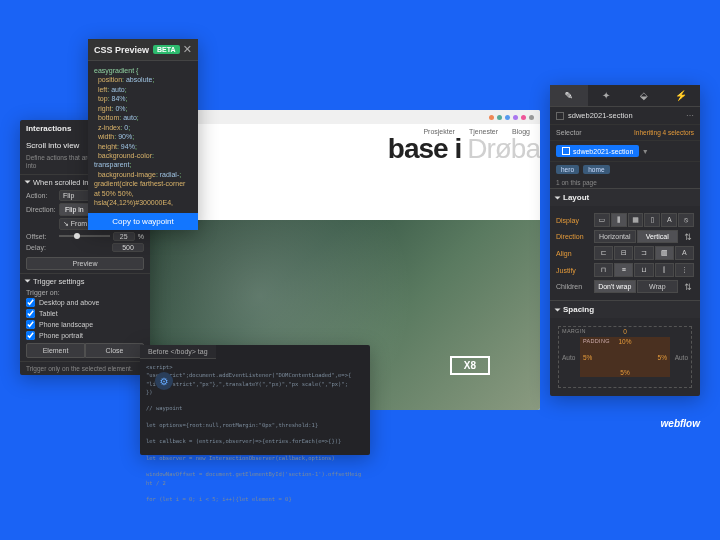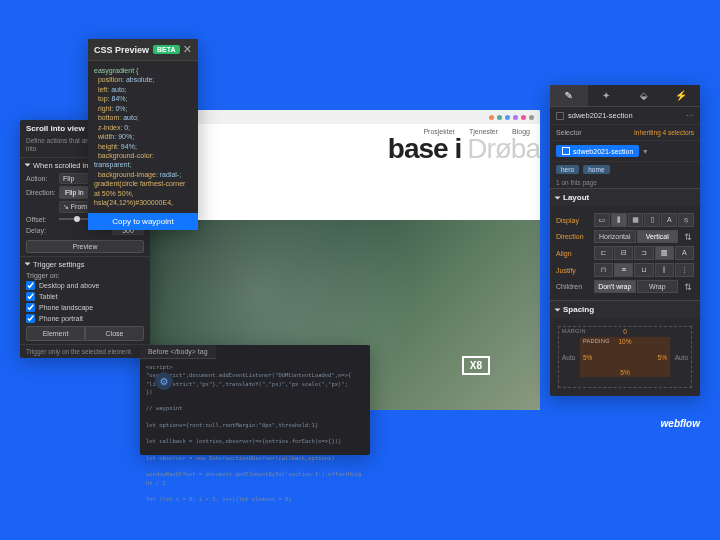--- a/index.html
+++ b/index.html
@@ -44,21 +44,21 @@
 
 
 #canvas{position:absolute;left:140px;top:110px;width:400px;height:300px;background:#fff;z-index:2;border-radius:2px;overflow:hidden}
 #canvas .topbar{height:14px;background:#f0f0f0;display:flex;justify-content:flex-end;align-items:center;gap:3px;padding:0 6px}
 #canvas .topbar .dot{width:5px;height:5px;border-radius:50%}
 #canvas .nav{display:flex;justify-content:flex-end;gap:14px;font-size:7px;padding:4px 10px;color:#666}
 #canvas .hero-text{font-family:Georgia,serif;font-size:28px;font-weight:400;color:#d0d0d0;text-align:right;margin-top:-6px;letter-spacing:-1px}
 #canvas .hero-text b{color:#222;font-weight:700}
 #canvas .hero-img{position:absolute;left:0;bottom:0;width:100%;height:190px;background:linear-gradient(135deg,#2a4235 0%,#3a5a48 35%,#5a7a60 60%,#8a9a80 100%);display:flex;align-items:center;justify-content:center}
 .hero-img::before{content:"";position:absolute;inset:0;background:radial-gradient(circle at 30% 40%,rgba(255,255,255,.2),transparent 50%)}
-.x8{position:absolute;right:50px;bottom:35px;color:#fff;font-size:10px;font-weight:700;border:2px solid #fff;padding:2px 6px}
+.x8{position:absolute;right:50px;bottom:35px;color:#fff;font-size:10px;font-weight:700;border:2px solid #fff;padding:2px 12px}
 .wf-logo{position:absolute;right:20px;top:418px;color:#fff;font-size:10px;font-weight:700;font-style:italic;z-index:3}
 
 
 #code-panel{left:140px;top:345px;width:230px;height:110px;z-index:6;background:#232327}
 #code-panel .tab{font-size:7px;padding:3px 8px;background:#2a2a2e;color:#aaa;display:inline-block;border-bottom:1px solid #444}
 #code-panel .code{padding:4px 6px;font-family:Menlo,Consolas,monospace;font-size:5.5px;line-height:1.5;color:#7a8a9a;white-space:pre-wrap;word-break:break-all}
 .gear-badge{width:18px;height:18px;background:#2a3e5a;border-radius:50%;position:absolute;left:155px;top:372px;z-index:7;display:flex;align-items:center;justify-content:center;color:#6af;font-size:10px}
 
 
 #style-panel{position:absolute;right:20px;top:85px;width:150px;z-index:5}
@@ -135,21 +135,22 @@
         <div>&nbsp;&nbsp;<span class="prop">background-color</span>: <span class="val">transparent</span>;</div>
         <div>&nbsp;&nbsp;<span class="prop">background-image</span>: <span class="val">radial-</span>;</div>
       </div>
     <div style="color:#d9b36a">gradient(circle farthest-corner at
 50% 50%, hsla(24,12%)#300000E4,</div>
   </div>
   <button class="copy-btn">Copy to waypoint</button>
 </div>
 
 <div class="panel" id="interactions">
-  <div class="ix-head" style="font-weight:700">Scroll into view</div>
+  <div class="ix-head">Interactions</div>
+  <div class="ix-head" style="font-weight:400">Scroll into view</div>
   <div class="ix-sub">Define actions that are
 element scrolls into</div>
   <div class="ix-section">
     <div class="sh">
         <span class="caret"></span>
         <span>When scrolled into view</span>
       </div>
     <div class="row">
         <label>Action:</label>
         <div class="field">Flip</div>

